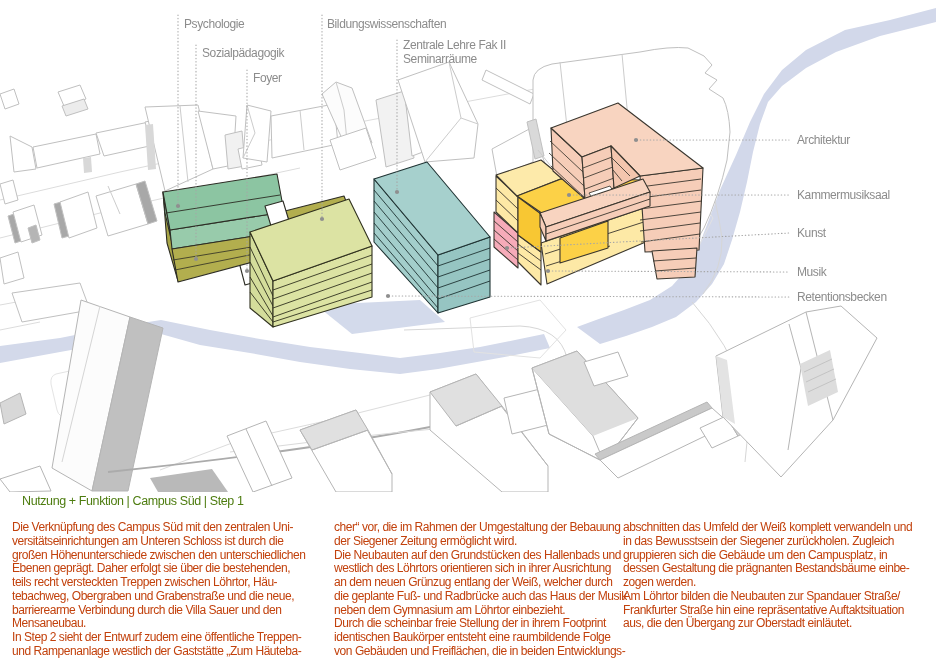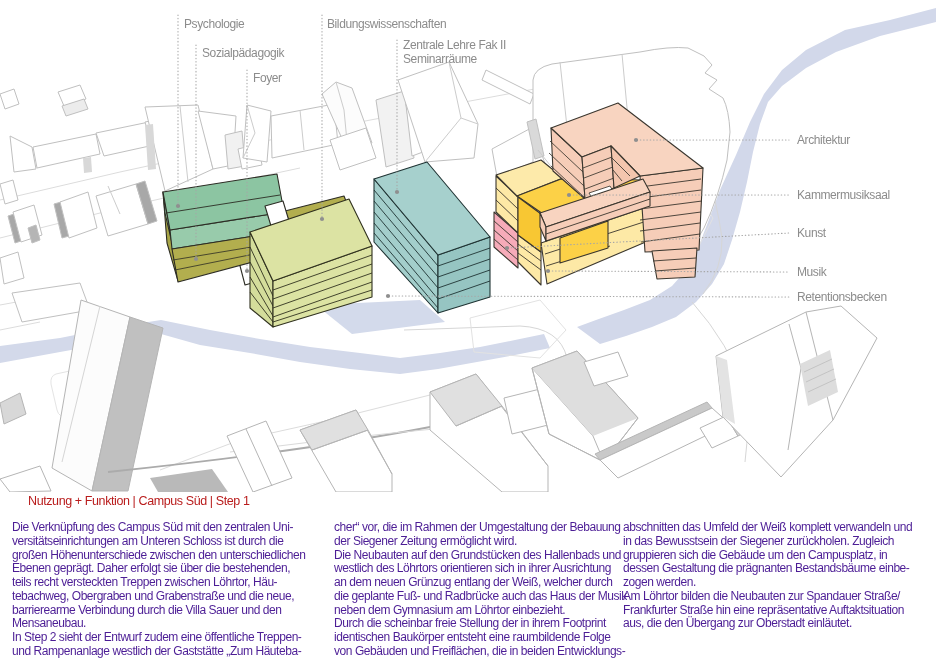--- a/index.html
+++ b/index.html
@@ -1,18 +1,18 @@
 <!DOCTYPE html>
 <html><head><meta charset="utf-8">
 <style>
 html,body{margin:0;padding:0;background:#fff;}
 body{width:936px;height:662px;overflow:hidden;font-family:"Liberation Sans",sans-serif;position:relative;}
 #diagram{position:absolute;left:0;top:0;}
-.caption{position:absolute;left:28px;top:494px;font-size:12.5px;letter-spacing:-0.4px;color:#b91c1c;}
-.col{position:absolute;top:521px;width:300px;font-size:12px;line-height:13.75px;letter-spacing:-0.45px;color:#4c1d95;white-space:nowrap;}
+.caption{position:absolute;left:22px;top:494px;font-size:12.5px;letter-spacing:-0.4px;color:#4d7c0f;}
+.col{position:absolute;top:521px;width:300px;font-size:12px;line-height:13.75px;letter-spacing:-0.45px;color:#c2410c;white-space:nowrap;}
 #c1{left:12px;} #c2{left:318px;margin-left:16px;} #c3{left:623px;}
 </style></head>
 <body>
 <svg id="diagram" width="936" height="492" viewBox="0 0 936 492">
 
 <path d="M936,8 L890,20 845,30 806,50 782,70 764,94 750,122 736,155 720,190 708,222 698,248 688,268 672,286 650,300 624,310 596,320 577,327 L600,344 626,336 652,327 676,317 696,302 712,284 724,264 732,240 740,212 747,182 753,152 760,124 768,102 782,86 806,68 836,52 880,36 936,22 Z" fill="#d2d8ea"></path>
 
 <path d="M0,346 L60,338 110,328 161,320 210,330 260,339 310,347 360,353 400,358 440,353 480,347 515,340 544,334 L550,348 515,355 477,362 438,369 400,374 350,369 300,362 250,353 200,345 161,334 110,343 60,352 0,363 Z" fill="#d3d9ea"></path>
 
 <path d="M316,305 L420,300 445,322 352,334 Z" fill="#d3daeb"></path>

